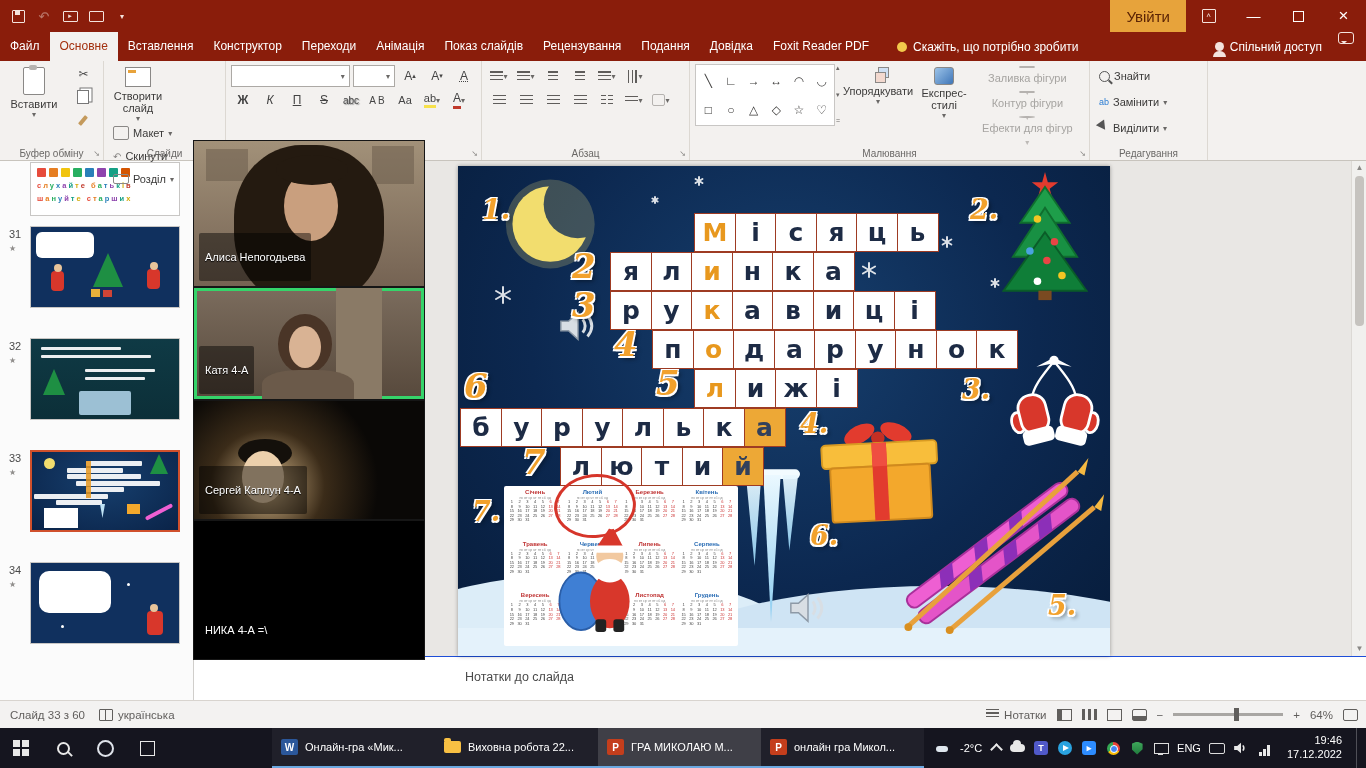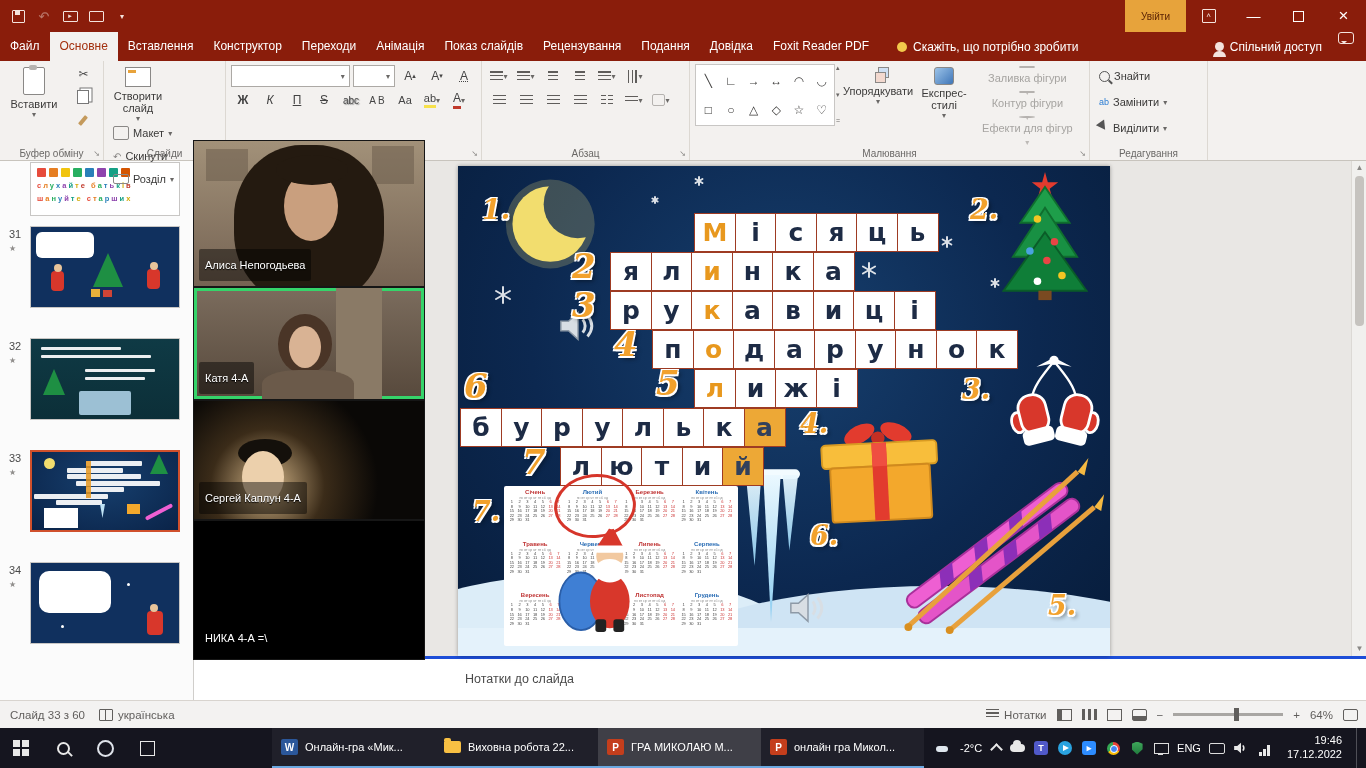--- a/index.html
+++ b/index.html
@@ -8,21 +8,21 @@
   
   .titlebar{position:absolute;left:0;top:0;width:1366px;height:32px;background:#8a1d0b;display:flex;align-items:center;color:#fff;z-index:20;}
   .qat{display:flex;align-items:center;gap:10px;margin-left:10px;}
   .qat .qicon{width:16px;height:16px;display:flex;align-items:center;justify-content:center;font-size:13px;color:#f4e3dd;cursor:pointer;}
   .floppy{width:11px;height:11px;border:1.5px solid #f4e3dd;border-radius:1px;position:relative;}
   .floppy::after{content:"";position:absolute;left:2px;top:0;width:5px;height:4px;background:#f4e3dd;}
   .monitor-ico{width:13px;height:9px;border:1.5px solid #f4e3dd;border-radius:1px;position:relative;font-size:7px;line-height:8px;text-align:center;color:#f4e3dd;}
   .dim{opacity:.45;}
   .tb-title{position:absolute;left:50%;transform:translateX(-50%);font-size:12.5px;white-space:nowrap;color:#fff;}
   .tb-right{margin-left:auto;display:flex;align-items:center;height:32px;}
-  .signin{height:32px;padding:0 16px;background:#e7a33b;color:#5c2405;font-size:10px;border:none;font-family:inherit;cursor:pointer;}
+  .signin{height:32px;padding:0 16px;background:#e7a33b;color:#5c2405;font-size:15px;border:none;font-family:inherit;cursor:pointer;}
   .winbtn{width:45px;height:32px;display:flex;align-items:center;justify-content:center;font-size:14px;color:#fff;cursor:pointer;}
   .maxbox{width:9px;height:9px;border:1.2px solid #fff;}
   .ribopts{width:12px;height:12px;border:1.2px solid #f4e3dd;border-radius:1px;font-size:8px;line-height:11px;text-align:center;color:#f4e3dd;}
   
   .tabsrow{position:absolute;left:0;top:32px;width:1366px;height:29px;background:#8a1d0b;display:flex;align-items:stretch;color:#fff;z-index:19;}
   .rtab{padding:0 10px;font-size:12px;line-height:29px;white-space:nowrap;cursor:pointer;}
   .rtab.active{background:#f3f1ef;color:#a3300f;}
   .tellme{display:flex;align-items:center;gap:6px;margin-left:18px;font-size:12px;cursor:pointer;white-space:nowrap;}
   .bulb{width:10px;height:10px;border-radius:50%;background:#f2c94c;display:inline-block;}
   .share{margin-left:auto;display:flex;align-items:center;gap:6px;font-size:12px;padding:0 12px;cursor:pointer;white-space:nowrap;}
@@ -99,27 +99,27 @@
     display:grid;grid-template-columns:repeat(4,1fr);grid-template-rows:repeat(3,1fr);gap:1px;padding:3px;box-sizing:border-box;}
   .cal-m{overflow:hidden;padding:0 1px;}
   .cal-n{font-size:6px;font-weight:bold;color:#bf3333;text-align:center;line-height:7px;}
   .cal-w{font-size:3.5px;color:#888;text-align:center;line-height:4px;white-space:nowrap;}
   .cal-g{display:grid;grid-template-columns:repeat(7,1fr);font-size:4px;line-height:4.6px;color:#444;text-align:center;}
   .cal-g .we{color:#c33;}
   .redcircle{position:absolute;left:96px;top:308px;width:76px;height:58px;border:3px solid #d6352a;border-radius:50%;transform:rotate(-6deg);z-index:7;}
   
   .videos{position:absolute;left:193px;top:140px;width:232px;height:520px;z-index:60;background:#000;}
   .vframe{position:relative;width:100%;overflow:hidden;box-sizing:border-box;border:1px solid #161616;}
-  .vname{position:absolute;left:5px;bottom:5px;font-size:11px;color:#fff;background:rgba(0,0,0,.45);padding:10px 6px;border-radius:2px;text-shadow:0 1px 1px #000;z-index:5;}
+  .vname{position:absolute;left:5px;bottom:5px;font-size:11px;color:#fff;background:rgba(0,0,0,.45);padding:18px 6px;border-radius:2px;text-shadow:0 1px 1px #000;z-index:5;}
   .v1{height:147px;background:linear-gradient(180deg,#a29179,#756353);}
   .v2{height:113px;background:linear-gradient(180deg,#7b6c5d,#57493c);box-shadow:inset 0 0 0 3px #35d46a;}
   .v3{height:120px;background:#0a0806;}
   .v4{height:140px;background:#000;}
   
-  .notesbar{position:absolute;left:193px;top:656px;width:1173px;height:44px;background:#fff;border-top:3px solid #1d4ed8;z-index:3;}
+  .notesbar{position:absolute;left:193px;top:656px;width:1173px;height:44px;background:#fff;border-top:1px solid #1d4ed8;z-index:3;}
   .notesbar span{display:inline-block;margin:13px 0 0 272px;font-size:12.5px;color:#4a4a4a;}
   .statusbar{position:absolute;left:0;top:700px;width:1366px;height:28px;background:#f3f2f1;border-top:1px solid #d8d4cf;display:flex;align-items:center;font-size:11.5px;color:#605e5c;z-index:20;box-sizing:border-box;}
   .sb-l{display:flex;align-items:center;gap:14px;margin-left:10px;}
   .bookico{width:12px;height:10px;border:1.4px solid #605e5c;border-radius:1px;position:relative;}
   .bookico::after{content:"";position:absolute;left:5px;top:0;width:1.4px;height:10px;background:#605e5c;}
   .sb-r{margin-left:auto;display:flex;align-items:center;gap:10px;margin-right:8px;}
   .notesico{width:13px;height:9px;background:repeating-linear-gradient(to bottom,#605e5c 0 1.5px,transparent 1.5px 3.5px);}
   .viewico{width:15px;height:12px;border:1.4px solid #605e5c;box-sizing:border-box;cursor:pointer;}
   .viewico.v-normal{border-left-width:5px;}
   .viewico.v-sorter{background:repeating-linear-gradient(90deg,#605e5c 0 3px,transparent 3px 6px);border:none;height:11px;}

